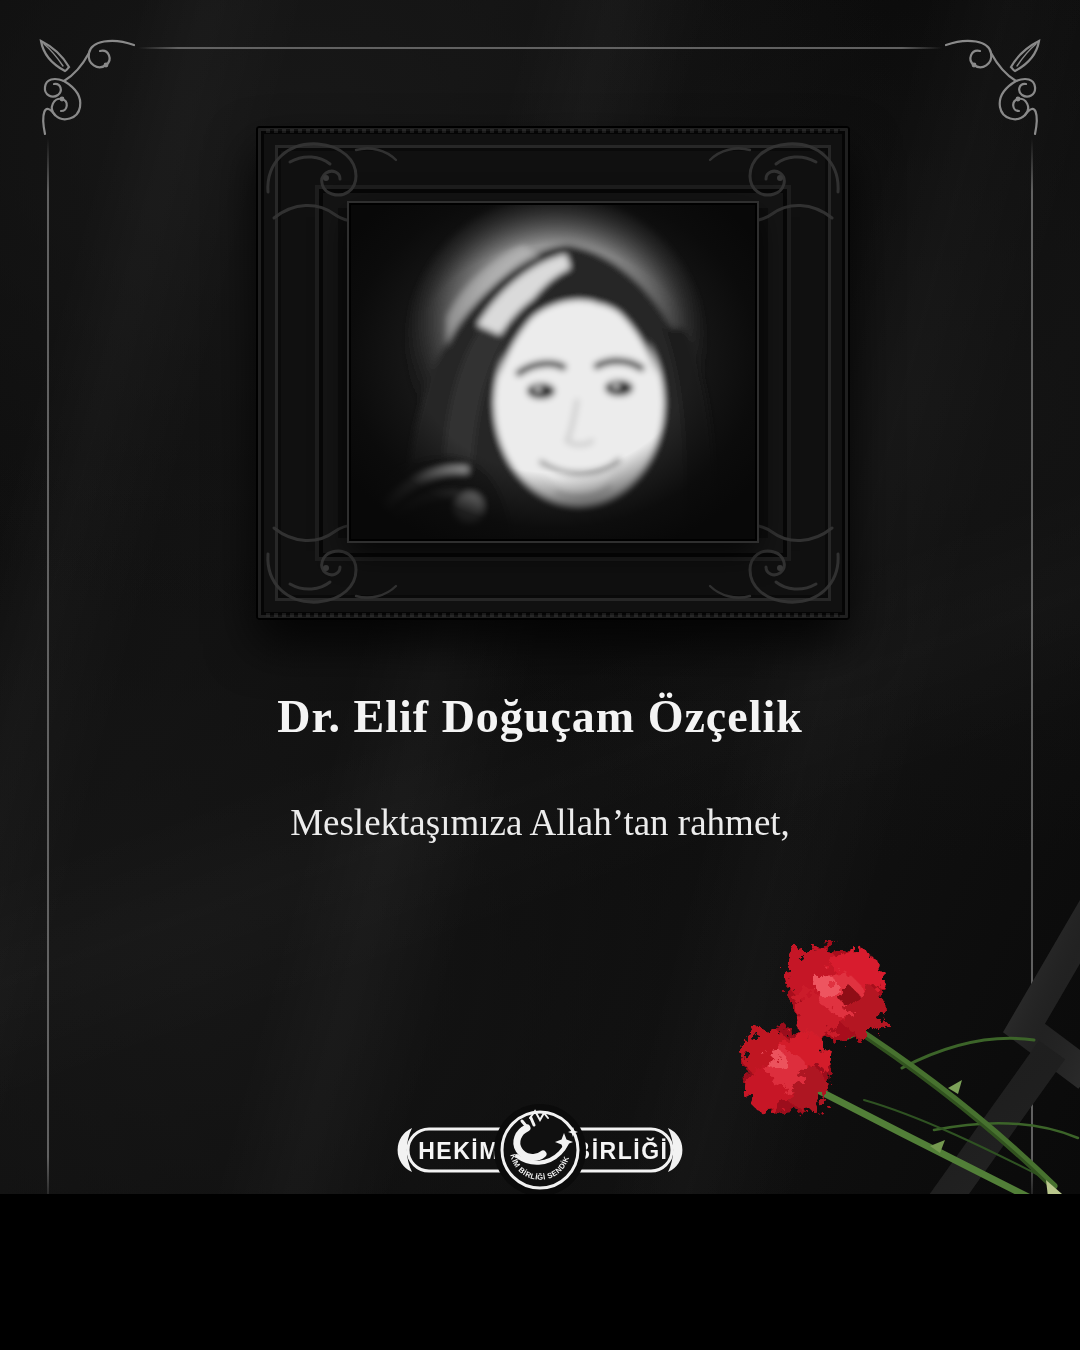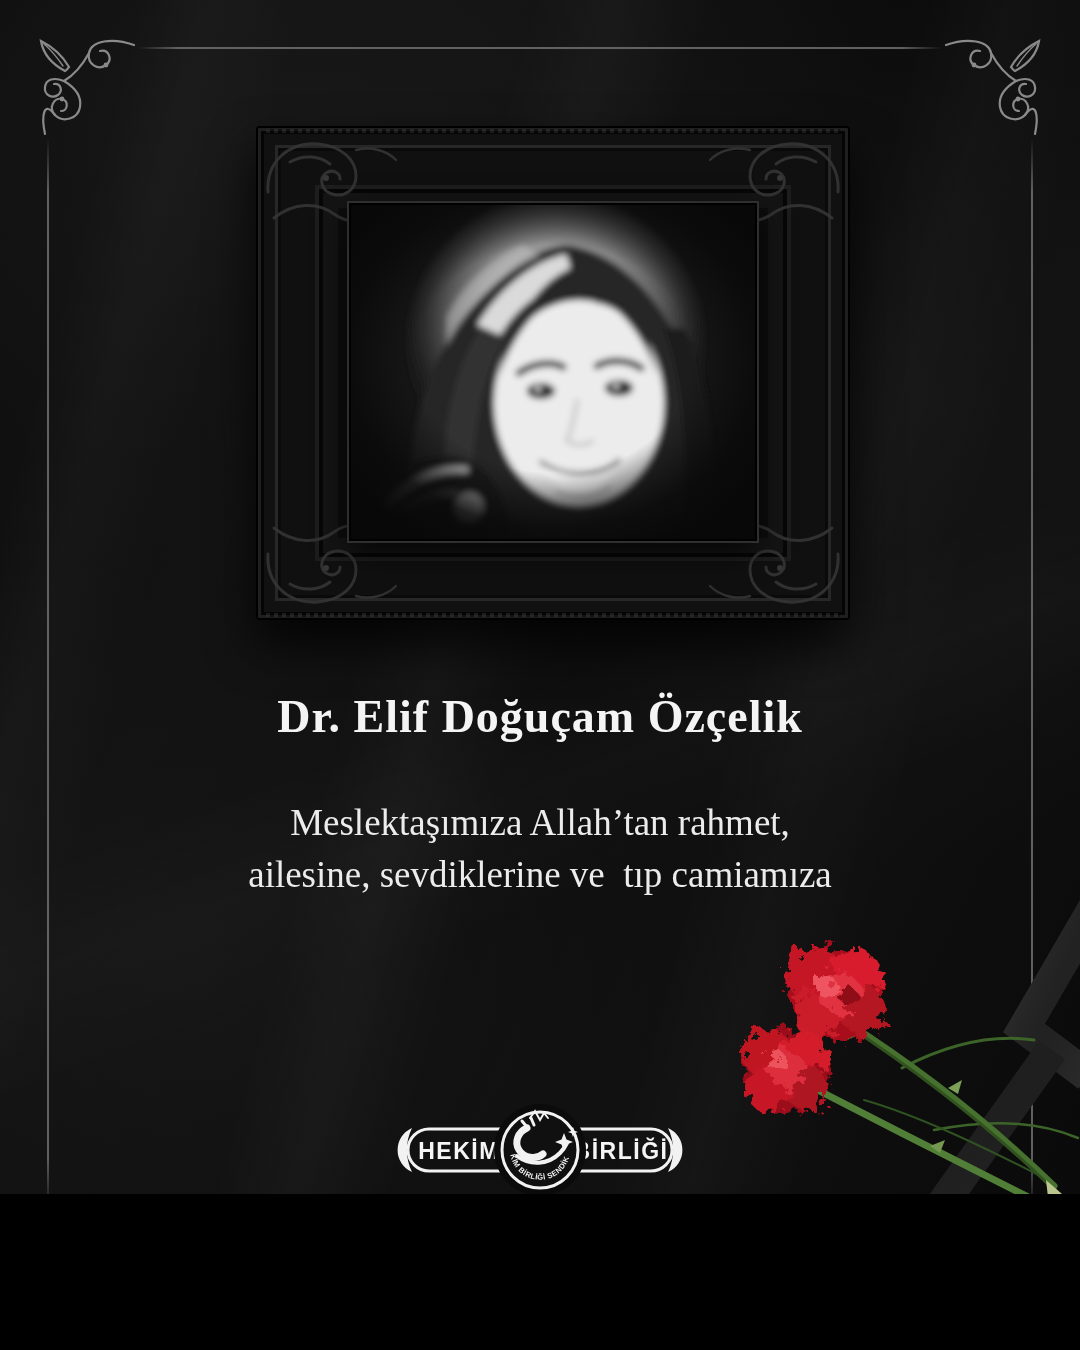--- a/index.html
+++ b/index.html
@@ -183,21 +183,20 @@
           <path d="M312,122 C332,172 338,252 332,334 L362,334 C368,252 358,172 334,124 Z" fill="#1c1c1c"></path>
         </g>
         <rect width="404" height="334" fill="url(#vig)"></rect>
       </svg>
     </div>
   </div>
 
   <div class="name">Dr. Elif Doğuçam Özçelik</div>
   <div class="message">
     <span>Meslektaşımıza Allah’tan rahmet,</span>
-    <span>ailesine, sevdiklerine ve  tıp camiamıza</span>
   </div>
 
   <svg class="logo" viewBox="0 0 300 106">
     <path d="M22,31 A24,24 0 0 0 22,75 A50,50 0 0 1 22,31 Z" fill="#f2f2f2"></path>
     <path d="M278,31 A24,24 0 0 1 278,75 A50,50 0 0 0 278,31 Z" fill="#f2f2f2"></path>
     <rect x="18" y="32" width="264" height="42" rx="21" fill="none" stroke="#f2f2f2" stroke-width="3"></rect>
     <text x="69" y="62" text-anchor="middle" font-family="Liberation Sans, sans-serif" font-size="23" font-weight="bold" letter-spacing="1.5" fill="#f5f5f5">HEKİM</text>
     <text x="231" y="62" text-anchor="middle" font-family="Liberation Sans, sans-serif" font-size="23" font-weight="bold" letter-spacing="1.5" fill="#f5f5f5">BİRLİĞİ</text>
     <g>
       <circle cx="150" cy="53" r="46" fill="#0b0b0b"></circle>

